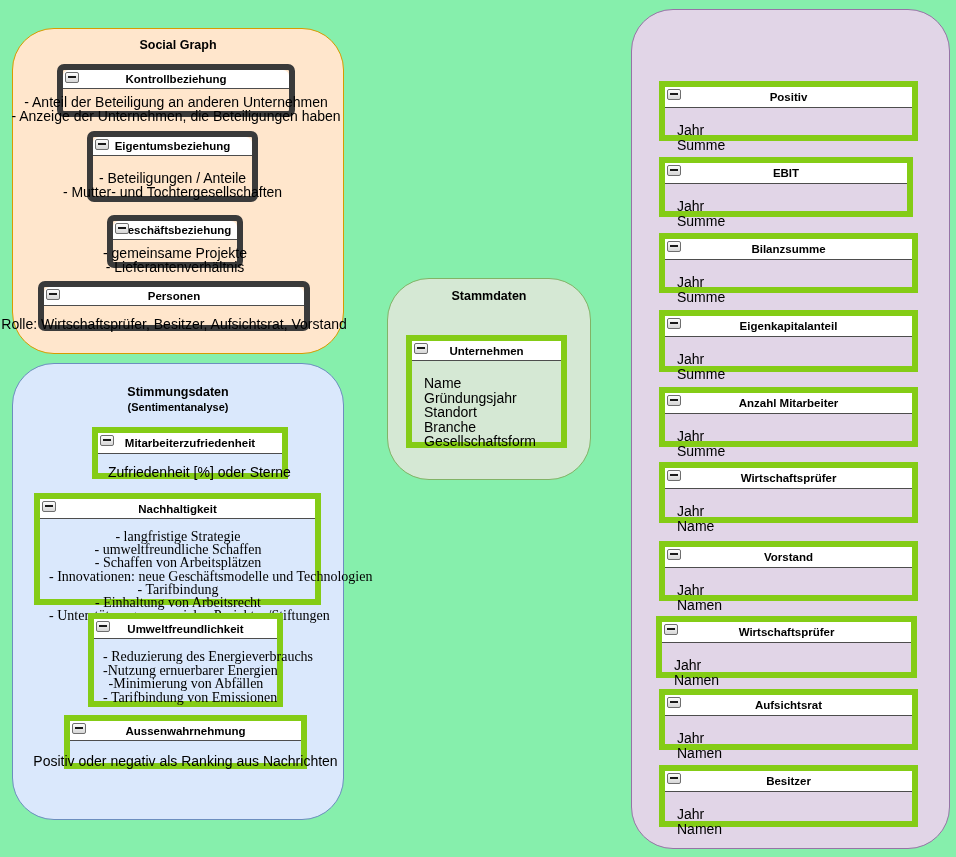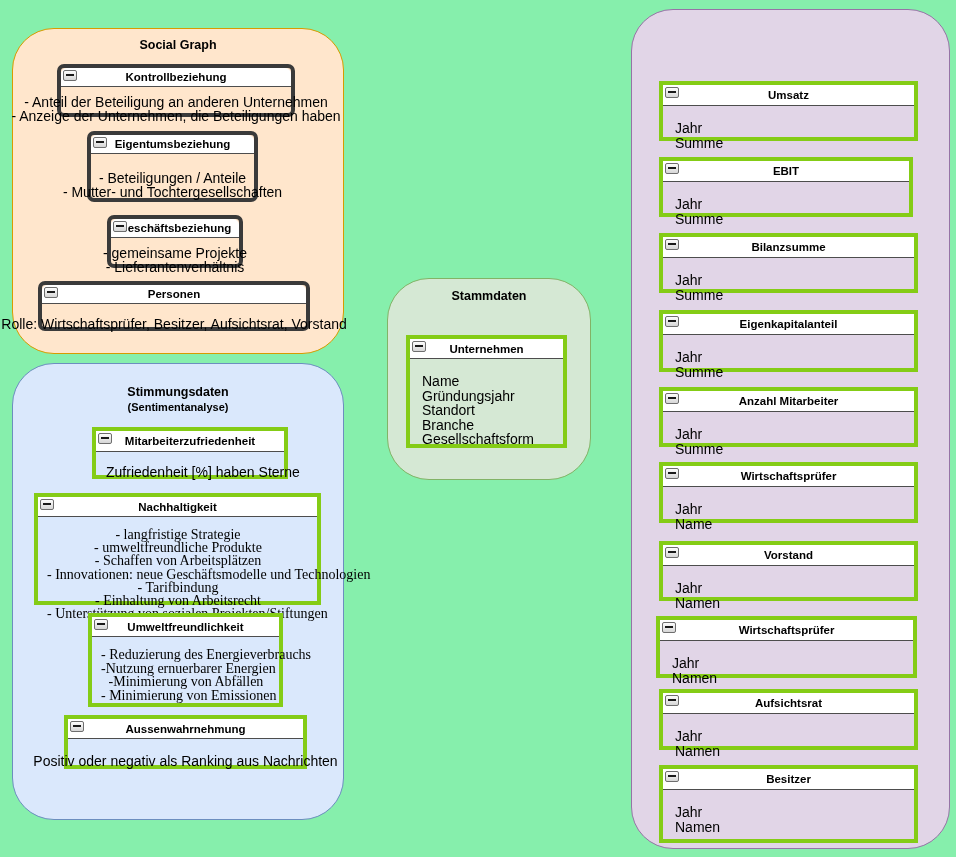--- a/index.html
+++ b/index.html
@@ -9,21 +9,21 @@
   }
   
   .group{position:absolute;border:1px solid;border-radius:42px;box-sizing:border-box;}
   .group-title{position:absolute;text-align:center;font-weight:bold;font-size:12.5px;color:#000;}
   .group-subtitle{position:absolute;text-align:center;font-weight:bold;font-size:11px;color:#000;}
   .g-orange{background:#FFE6CC;border-color:#D79B00;}
   .g-blue{background:#DAE8FC;border-color:#6C8EBF;}
   .g-green{background:#D5E8D4;border-color:#82B366;}
   .g-purple{background:#E1D5E7;border-color:#9673A6;}
   
-  .entity{position:absolute;border:4px solid #84cc16;box-sizing:border-box;background:transparent;}
+  .entity{position:absolute;border:6px solid #84cc16;box-sizing:border-box;background:transparent;}
   .entity.rounded{border-radius:7px;border-color:#3a3a3a;}
   .entity-header{
     position:relative;height:18px;background:#ffffff;border-bottom:1px solid #4d4d4d;
     display:flex;align-items:center;justify-content:center;
   }
   .entity.rounded .entity-header{border-radius:6px 6px 0 0;}
   .entity.hdr20 .entity-header{height:20px;}
   .entity.hdr19 .entity-header{height:19px;}
   .entity-title{font-weight:bold;font-size:11.5px;white-space:nowrap;}
   .collapse-box{
@@ -105,54 +105,54 @@
   <div class="group-subtitle" style="left:12px;top:401px;width:332px">(Sentimentanalyse)</div>
 
   <div class="entity hdr20" style="left:92px;top:427px;width:196px;height:52px">
     <div class="entity-header">
       <span class="collapse-box">
           <span class="minus"></span>
         </span>
       <span class="entity-title">Mitarbeiterzufriedenheit</span>
     </div>
     <div class="entity-body body-left-v">
-      <div class="tline">Zufriedenheit [%] haben Sterne</div>
+      <div class="tline">Zufriedenheit [%] oder Sterne</div>
     </div>
   </div>
 
   <div class="entity hdr19" style="left:34px;top:493px;width:287px;height:112px">
     <div class="entity-header">
       <span class="collapse-box">
           <span class="minus"></span>
         </span>
       <span class="entity-title">Nachhaltigkeit</span>
     </div>
     <div class="entity-body body-left" style="line-height:13.2px">
       <div class="tline">- langfristige Strategie</div>
-      <div class="tline">- umweltfreundliche Produkte</div>
+      <div class="tline">- umweltfreundliche Schaffen</div>
       <div class="tline">- Schaffen von Arbeitsplätzen</div>
       <div class="tline">- Innovationen: neue Geschäftsmodelle und Technologien</div>
       <div class="tline">- Tarifbindung</div>
       <div class="tline">- Einhaltung von Arbeitsrecht</div>
       <div class="tline">- Unterstützung von sozialen Projekten/Stiftungen</div>
     </div>
   </div>
 
   <div class="entity hdr19" style="left:88px;top:613px;width:195px;height:94px">
     <div class="entity-header">
       <span class="collapse-box">
           <span class="minus"></span>
         </span>
       <span class="entity-title">Umweltfreundlichkeit</span>
     </div>
     <div class="entity-body body-left">
       <div class="tline">- Reduzierung des Energieverbrauchs</div>
       <div class="tline">-Nutzung ernuerbarer Energien</div>
       <div class="tline">-Minimierung von Abfällen</div>
-      <div class="tline">- Minimierung von Emissionen</div>
+      <div class="tline">- Tarifbindung von Emissionen</div>
     </div>
   </div>
 
   <div class="entity hdr19" style="left:64px;top:715px;width:243px;height:54px">
     <div class="entity-header">
       <span class="collapse-box">
           <span class="minus"></span>
         </span>
       <span class="entity-title">Aussenwahrnehmung</span>
     </div>
@@ -180,21 +180,21 @@
     </div>
   </div>
 
   <div class="group g-purple" style="left:631px;top:9px;width:319px;height:840px"></div>
 
   <div class="entity hdr20" style="left:659px;top:81px;width:259px;height:60px">
     <div class="entity-header">
       <span class="collapse-box">
           <span class="minus"></span>
         </span>
-      <span class="entity-title">Umsatz</span>
+      <span class="entity-title">Positiv</span>
     </div>
     <div class="entity-body body-list">
       <div class="tline">Jahr</div>
       <div class="tline">Summe</div>
     </div>
   </div>
 
   <div class="entity hdr20" style="left:659px;top:157px;width:254px;height:60px">
     <div class="entity-header">
       <span class="collapse-box">
@@ -292,21 +292,21 @@
           <span class="minus"></span>
         </span>
       <span class="entity-title">Aufsichtsrat</span>
     </div>
     <div class="entity-body body-list">
       <div class="tline">Jahr</div>
       <div class="tline">Namen</div>
     </div>
   </div>
 
-  <div class="entity hdr20" style="left:659px;top:765px;width:259px;height:78px">
+  <div class="entity hdr20" style="left:659px;top:765px;width:259px;height:62px">
     <div class="entity-header">
       <span class="collapse-box">
           <span class="minus"></span>
         </span>
       <span class="entity-title">Besitzer</span>
     </div>
     <div class="entity-body body-list">
       <div class="tline">Jahr</div>
       <div class="tline">Namen</div>
     </div>

